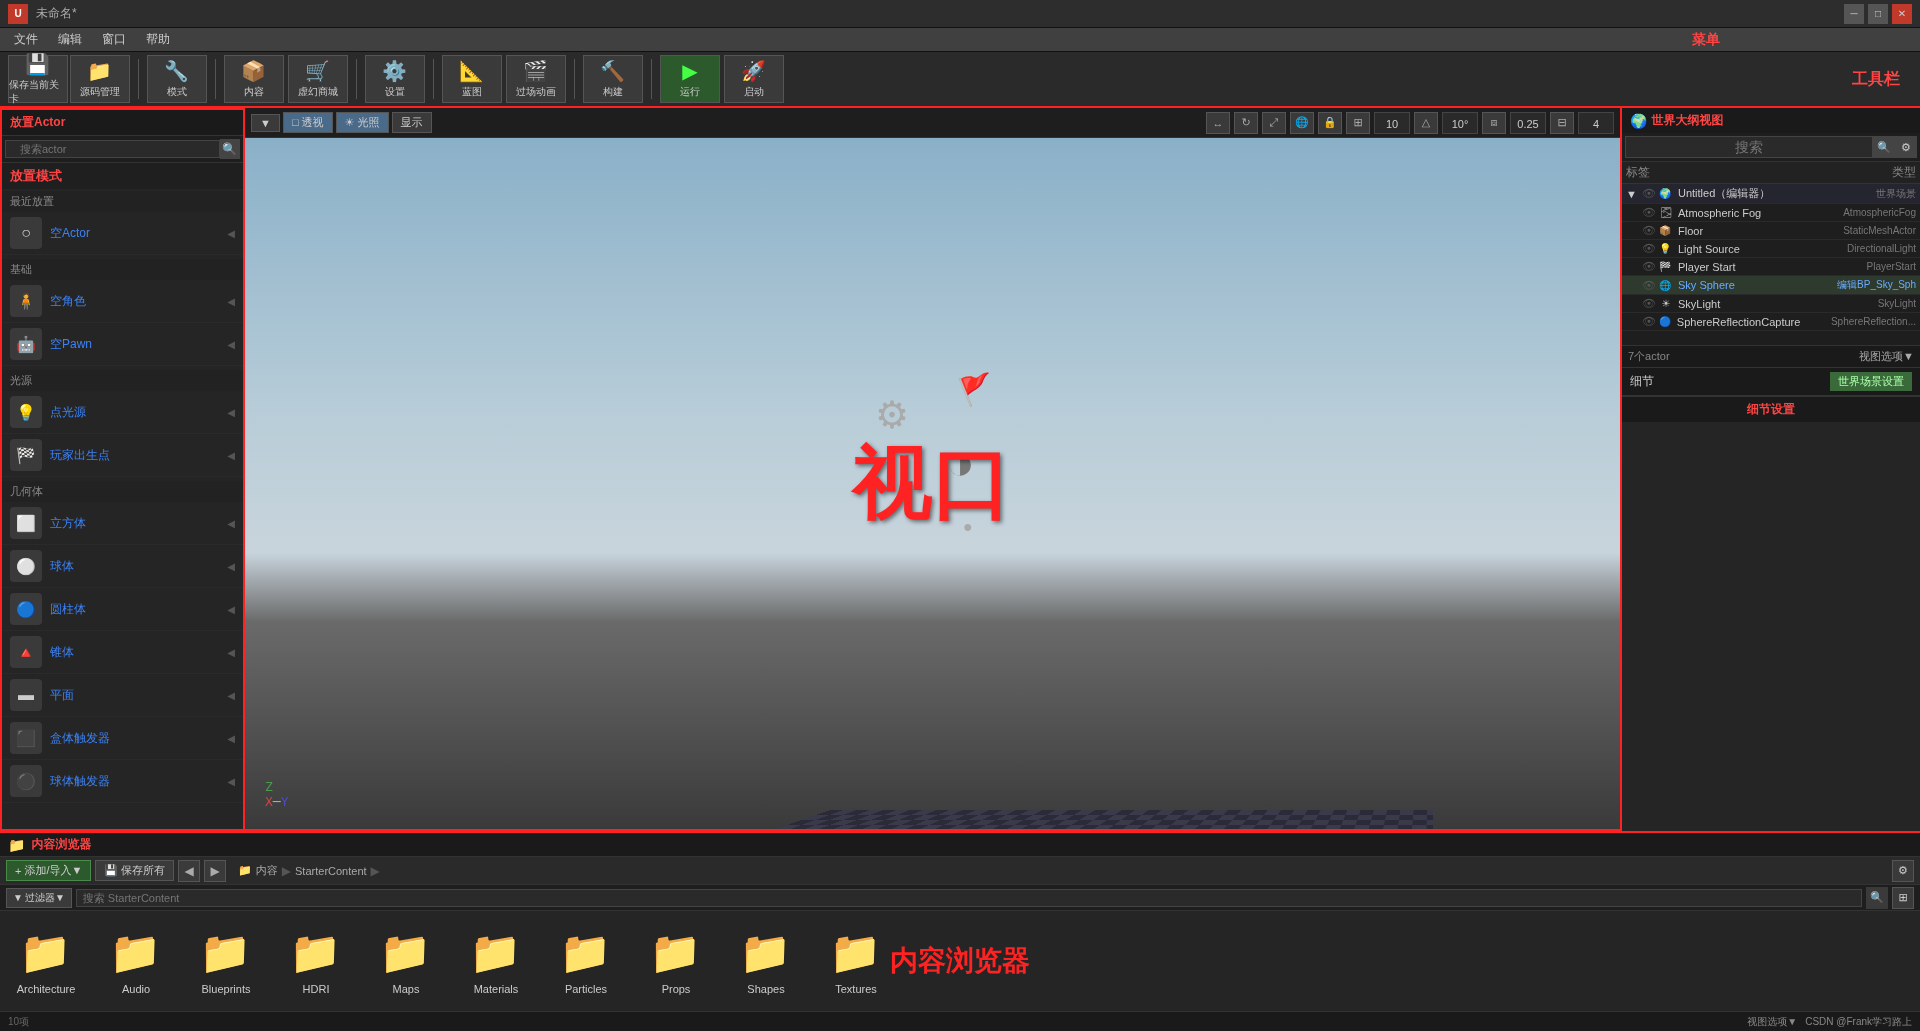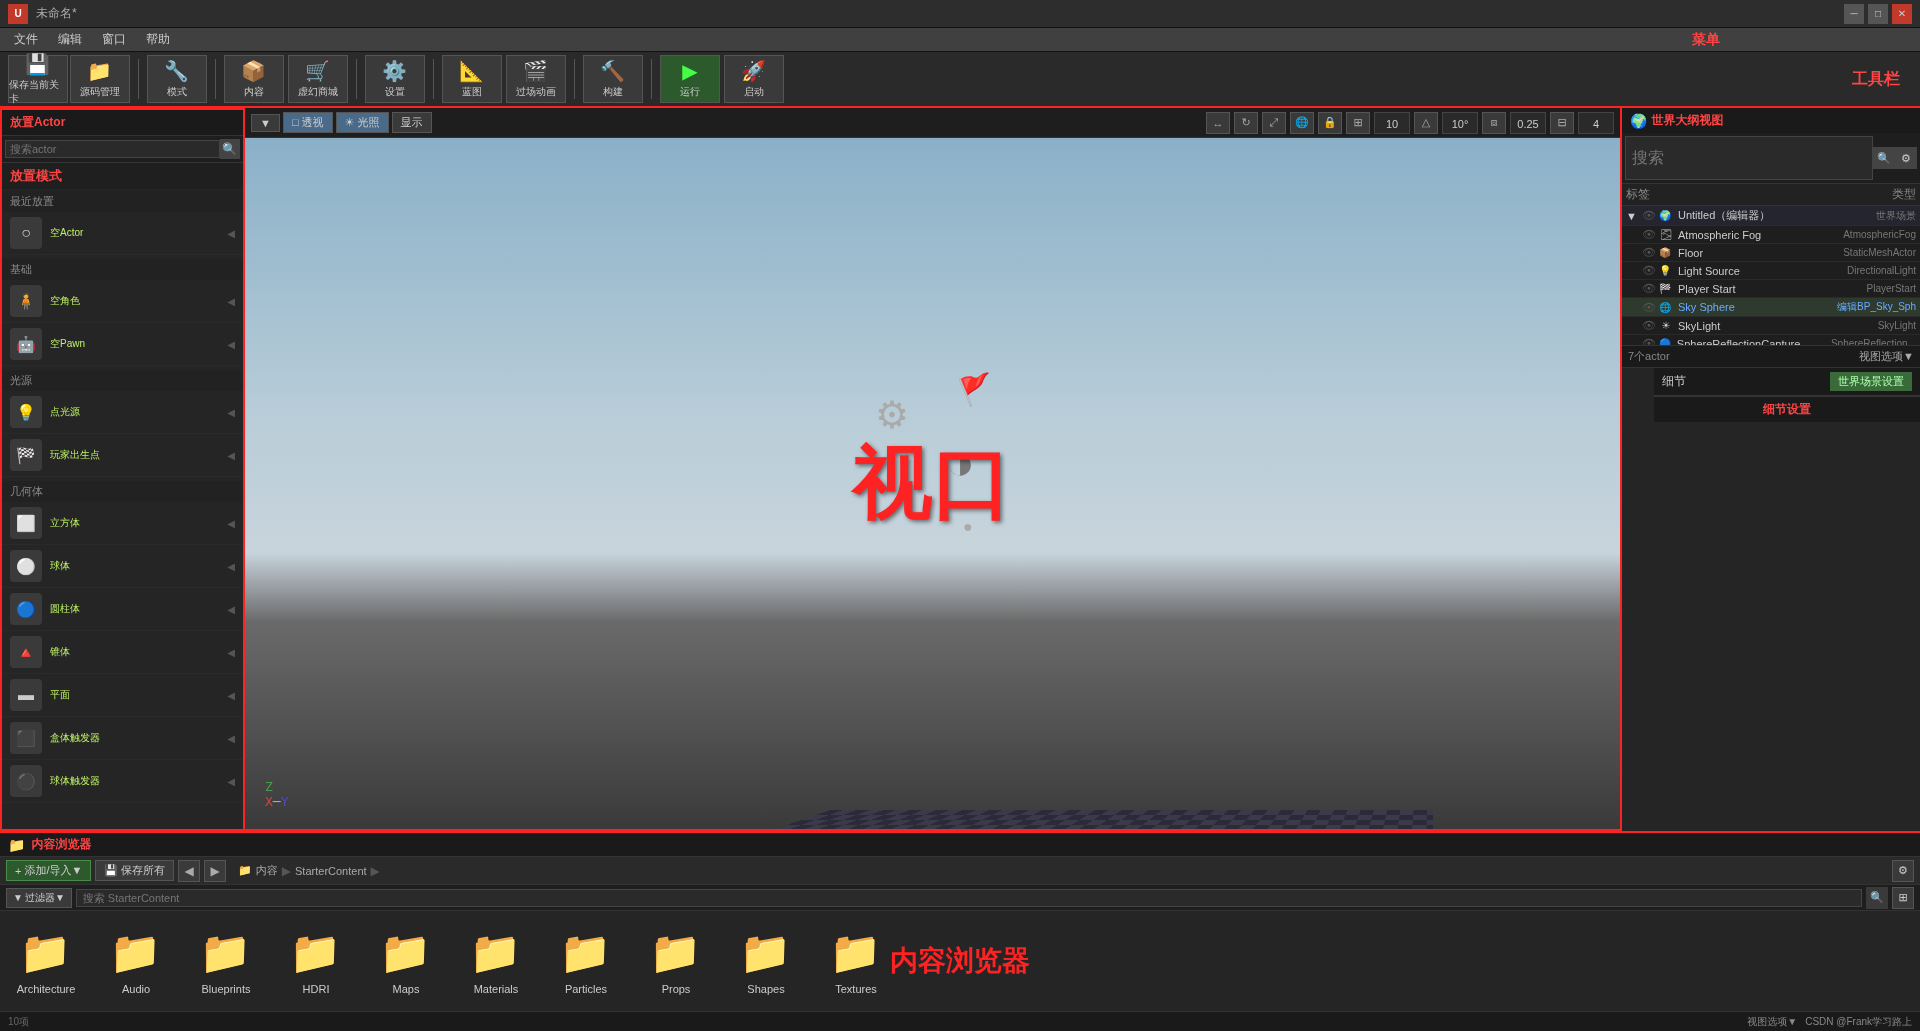--- a/index.html
+++ b/index.html
@@ -25,28 +25,28 @@
     .toolbar-btn .tb-icon { font-size: 20px; }
     .toolbar-btn.run { background: #2d5a2d; }
     .toolbar-btn.run .tb-icon { color: #44ff44; }
     .toolbar-separator { width: 1px; height: 40px; background: #555; margin: 0 4px; }
     .toolbar-label { position: absolute; right: 20px; color: #ff4444; font-size: 16px; font-weight: bold; }
 
     
     #left-panel { width: 245px; background: #252525; border-right: 2px solid #ff2222; display: flex; flex-direction: column; flex-shrink: 0; }
     #left-panel .panel-title { background: #1a1a1a; padding: 4px 8px; color: #ff4444; font-size: 12px; font-weight: bold; border-bottom: 1px solid #333; }
     #left-panel .search-bar { display: flex; align-items: center; background: #1e1e1e; border-bottom: 1px solid #333; padding: 3px; }
-    #left-panel .search-bar input { flex: 1; background: #2a2a2a; border: 1px solid #444; color: #ccc; padding: 2px 4px; font-size: 11px; }
+    #left-panel .search-bar input { flex: 1; background: #2a2a2a; border: 1px solid #444; color: #ccc; padding: 2px 14px; font-size: 11px; }
     #left-panel .search-bar .search-icon { width: 20px; height: 20px; background: #444; display: flex; align-items: center; justify-content: center; color: #aaa; font-size: 12px; }
     .mode-label { color: #ff4444; font-size: 13px; font-weight: bold; padding: 4px 8px; background: #1f1f1f; }
     .placement-section { padding: 2px 0; }
     .section-header { padding: 3px 8px; color: #888; font-size: 11px; background: #222; }
     .placement-item { display: flex; align-items: center; padding: 5px 8px; cursor: pointer; border-bottom: 1px solid #2a2a2a; }
     .placement-item .item-icon { width: 32px; height: 32px; background: #3a3a3a; border-radius: 4px; display: flex; align-items: center; justify-content: center; margin-right: 8px; font-size: 16px; flex-shrink: 0; }
-    .placement-item .item-label { color: #bef264; font-size: 10px; }
+    .placement-item .item-label { color: #3b82f6; font-size: 12px; }
     .placement-item .item-arrow { margin-left: auto; color: #555; font-size: 10px; }
     #viewport { flex: 1; background: linear-gradient(180deg, #8ab0c8 0%, #b8cdd8 40%, #c8d4dc 60%, #6a6a6a 70%, #3a3a3a 100%); position: relative; border-bottom: 2px solid #ff2222; overflow: hidden; }
     #viewport-toolbar { height: 30px; background: #1e1e1e; display: flex; align-items: center; padding: 0 6px; gap: 6px; border-bottom: 1px solid #333; }
     .vp-btn { padding: 2px 8px; background: #3a3a3a; border: 1px solid #555; color: #ccc; font-size: 11px; cursor: pointer; }
     .vp-btn.active { background: #4a6a8a; }
     .vp-right-controls { margin-left: auto; display: flex; align-items: center; gap: 4px; }
     .vp-icon-btn { width: 24px; height: 22px; background: #3a3a3a; border: 1px solid #555; display: flex; align-items: center; justify-content: center; color: #aaa; font-size: 11px; cursor: pointer; }
     .vp-number { background: #2a2a2a; border: 1px solid #444; color: #ccc; width: 36px; height: 22px; text-align: center; font-size: 11px; line-height: 22px; }
     .vp-label { position: absolute; top: 50%; left: 50%; transform: translate(-50%, -50%); font-size: 80px; font-weight: bold; color: #ff2222; text-shadow: 2px 2px 4px rgba(0,0,0,0.5); }
 
@@ -70,21 +70,21 @@
     .outliner-item .oi-vis { width: 16px; color: #555; }
     .outliner-item .oi-icon { width: 16px; text-align: center; margin-right: 4px; font-size: 10px; }
     .outliner-item .oi-label { flex: 1; color: #ccc; }
     .outliner-item .oi-type { width: 120px; text-align: right; color: #777; font-size: 10px; }
     .outliner-item.root { background: #252530; }
     .outliner-item .oi-label.highlight { color: #6aacff; }
     .outliner-footer { padding: 3px 6px; background: #1a1a1a; display: flex; align-items: center; font-size: 11px; color: #888; border-top: 1px solid #333; }
     .outliner-footer .view-options { margin-left: auto; color: #aaa; cursor: pointer; }
 
     
-    #details-panel { flex: 1; display: flex; flex-direction: column; padding-left: 32px; }
+    #details-panel { flex: 1; display: flex; flex-direction: column; }
     #details-panel .dp-header { background: #1a1a1a; padding: 4px 8px; display: flex; align-items: center; gap: 8px; border-bottom: 1px solid #333; }
     #details-panel .dp-header .dp-title { color: #ccc; font-size: 12px; }
     #details-panel .dp-body { flex: 1; display: flex; align-items: center; justify-content: center; background: #1e1e1e; }
     #details-panel .dp-empty { color: #666; font-size: 12px; text-align: center; }
     #details-panel .dp-footer { padding: 4px 8px; background: #1a1a1a; border-top: 1px solid #333; display: flex; align-items: center; }
     #details-panel .dp-footer .dp-section-label { color: #ff4444; font-size: 12px; font-weight: bold; margin: auto; }
 
     
     #bottom-panel { position: absolute; bottom: 0; left: 0; right: 0; height: 200px; background: #252525; border-top: 2px solid #ff2222; display: flex; flex-direction: column; }
     #bottom-panel .bp-header { height: 24px; background: #1a1a1a; display: flex; align-items: center; padding: 0 8px; border-bottom: 1px solid #333; }
@@ -345,21 +345,21 @@
   </div>
 
   <div id="right-panel">
 
     <div id="world-outliner">
       <div class="panel-header">
         <span class="header-icon">🌍</span>
         <span>世界大纲视图</span>
       </div>
       <div class="outliner-search">
-        <input type="text" style="flex: 1 1 0%; background: rgb(42, 42, 42); border: 1px solid rgb(68, 68, 68); color: rgb(204, 204, 204); padding: 12px 6px; font-size: 16px;" placeholder="搜索">
+        <input type="text" style="flex: 1 1 0%; background: rgb(42, 42, 42); border: 1px solid rgb(68, 68, 68); color: rgb(204, 204, 204); padding: 2px 6px; font-size: 14px; text-align: center;" placeholder="搜索">
         <div class="search-btn" style="width:22px;height:22px;background:#444;display:flex;align-items:center;justify-content:center;font-size:11px;">🔍</div>
         <div style="width:22px;height:22px;background:#444;display:flex;align-items:center;justify-content:center;font-size:11px;">⚙</div>
       </div>
       <div class="outliner-columns">
         <span class="outliner-col label">标签</span>
         <span class="outliner-col type">类型</span>
       </div>
       <div class="outliner-items">
 
         <div class="outliner-item root">

